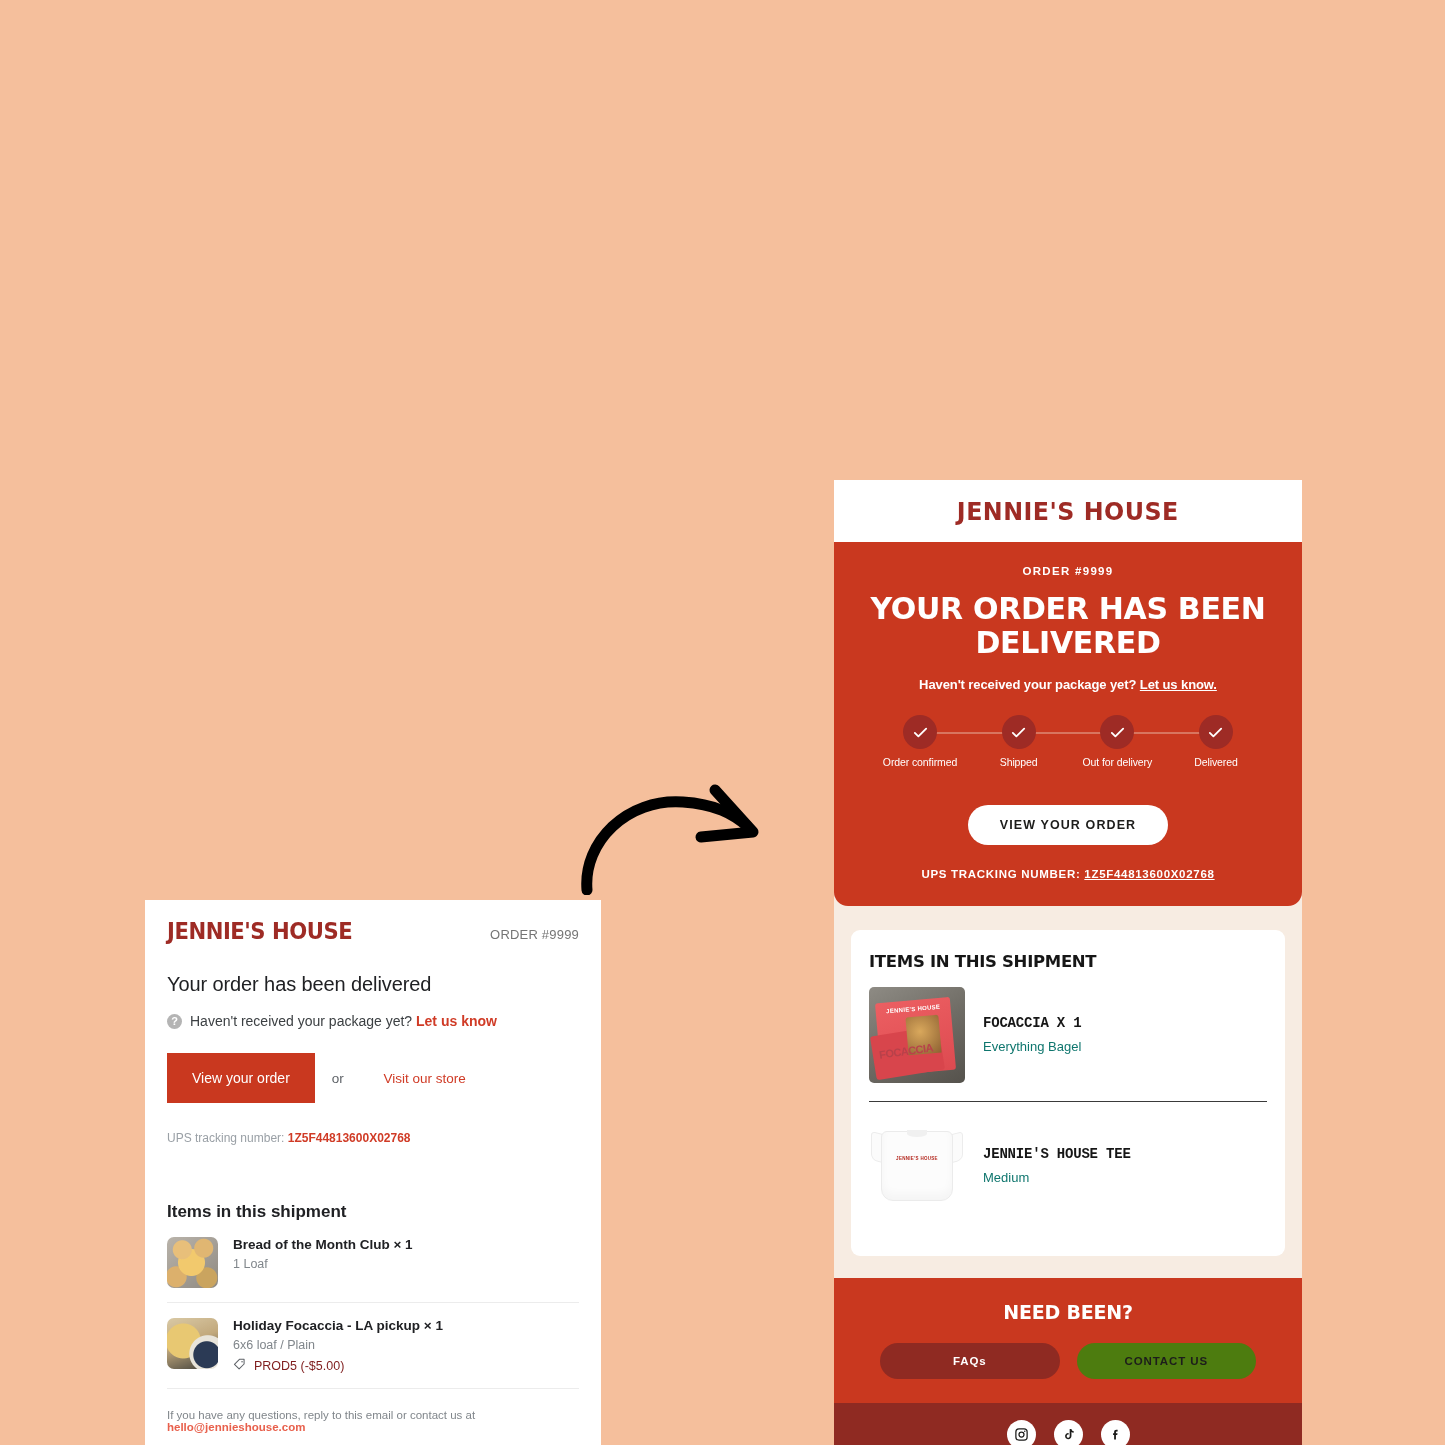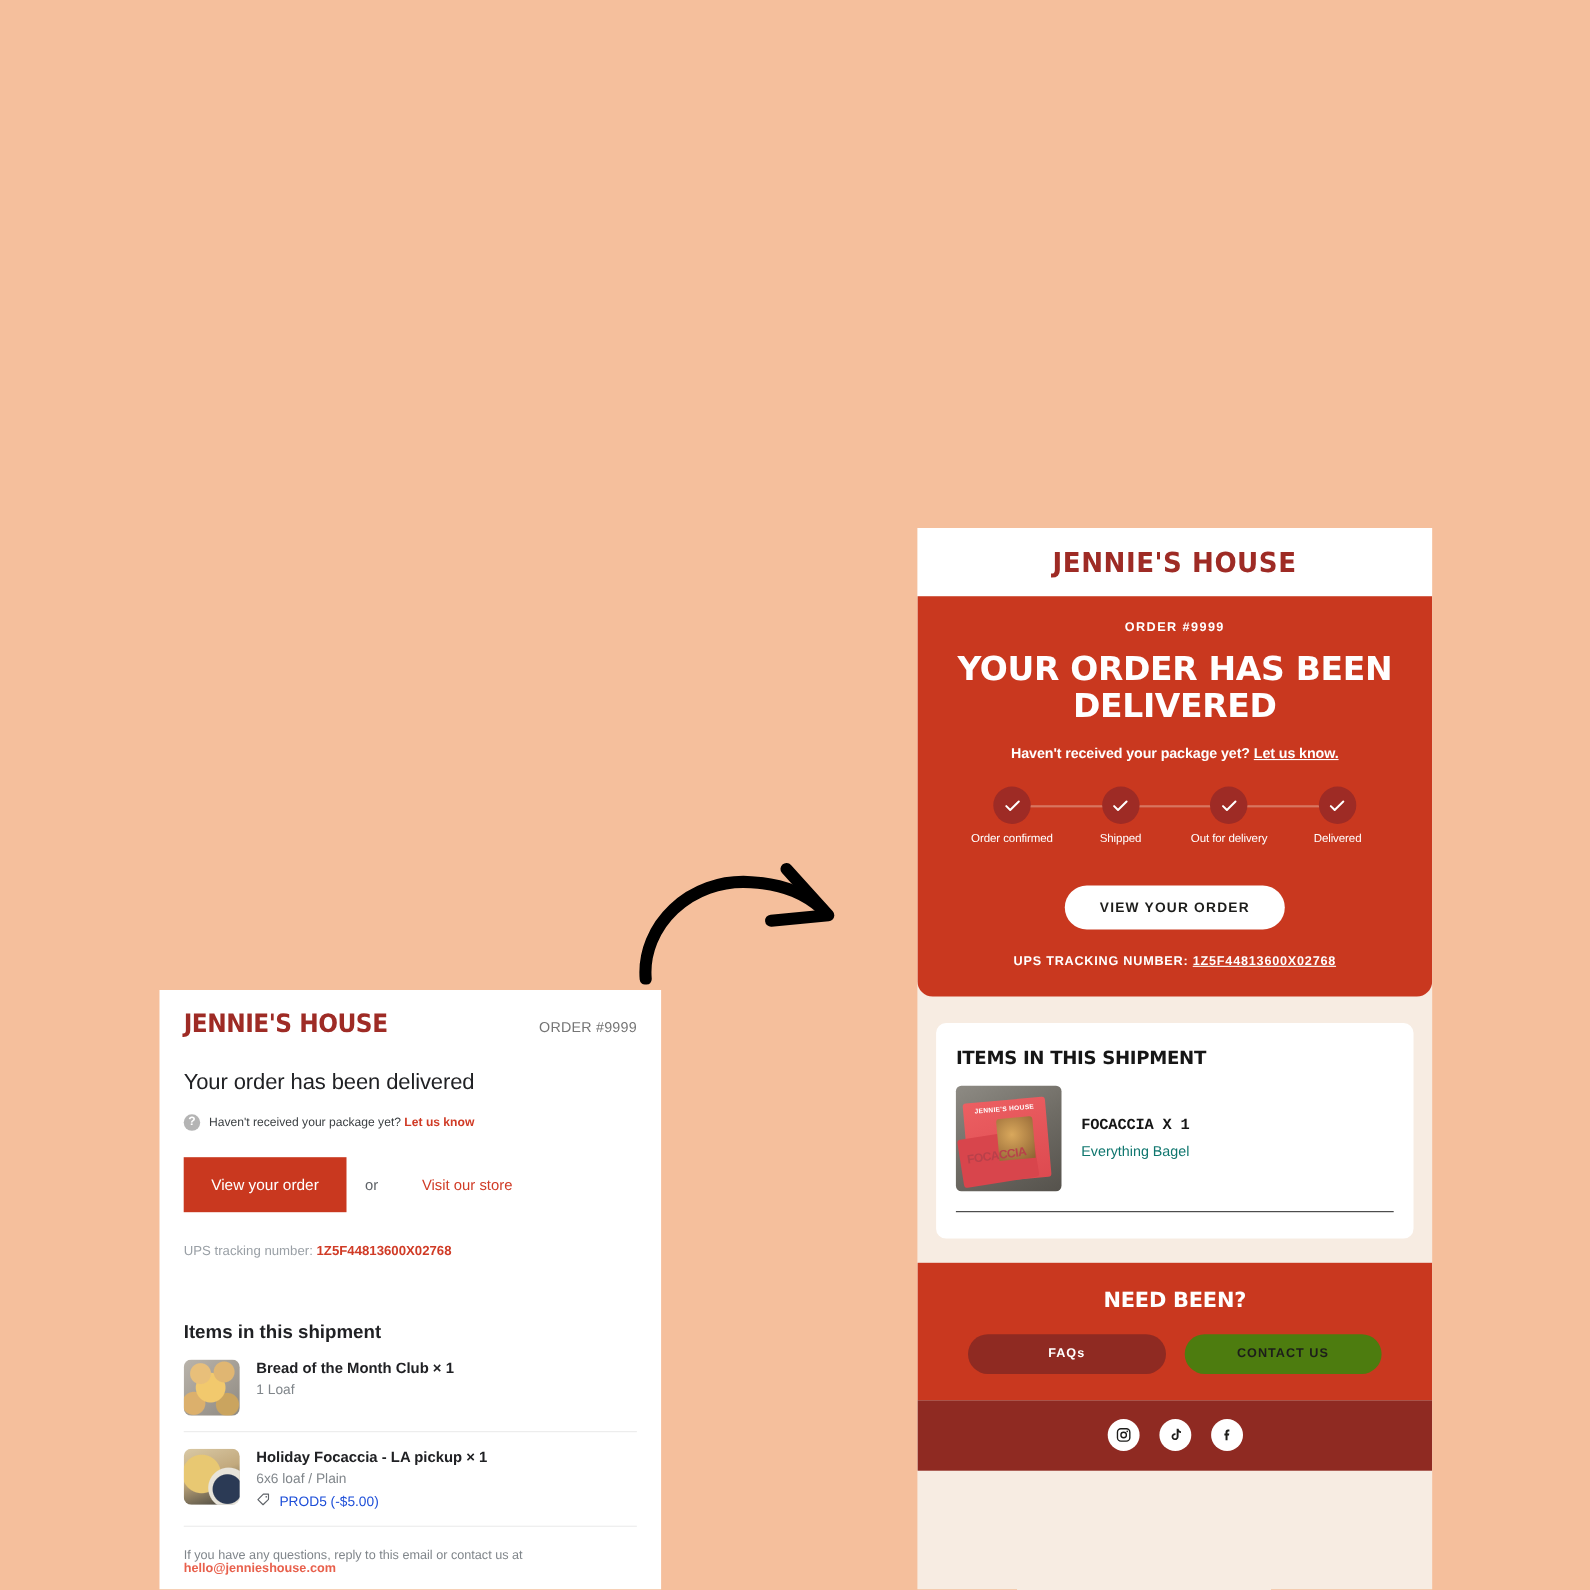--- a/index.html
+++ b/index.html
@@ -69,21 +69,21 @@
     width: 15px; height: 15px;
     border-radius: 50%;
     background: #b4b4b4;
     color: #ffffff;
     font-size: 11px;
     line-height: 15px;
     text-align: center;
     font-weight: bold;
     flex: none;
   }
-  .bp-sub-text { font-size: 11px; color: #3c4043; }
+  .bp-sub-text { font-size: 14px; color: #3c4043; }
   .bp-sub-text a { color: #d03b26; text-decoration: none; font-weight: bold; }
 
   .bp-cta-row {
     display: flex;
     align-items: center;
     margin-top: 24px;
   }
   .bp-btn {
     background: #c9381f;
     color: #ffffff;
@@ -120,21 +120,21 @@
   .bp-thumb {
     width: 51px; height: 51px;
     border-radius: 7px;
     flex: none;
     overflow: hidden;
     position: relative;
   }
   .bp-item-name { font-size: 13.5px; font-weight: bold; color: #202124; }
   .bp-item-var { font-size: 12.5px; color: #80868b; margin-top: 5px; }
   .bp-item-disc {
-    font-size: 12.5px; color: #1d4ed8; margin-top: 5px;
+    font-size: 12.5px; color: #7f1d1d; margin-top: 5px;
     display: flex; align-items: center; gap: 7px;
   }
 
   .bp-footnote {
     font-size: 11.5px;
     color: #80868b;
     padding-top: 20px;
   }
   .bp-footnote a { color: #e8604c; text-decoration: none; font-weight: bold; }
 
@@ -585,20 +585,33 @@
           <div class="window"></div>
           <div class="lbl1">JENNIE'S HOUSE</div>
           <div class="lbl2">FOCACCIA</div>
         </div>
         <div>
           <div class="ap-pname">FOCACCIA X 1</div>
           <div class="ap-pvar">Everything Bagel</div>
         </div>
       </div>
 
+      <div class="ap-row">
+        <div class="ap-pimg img-tee">
+          <div class="sleeveL"></div>
+          <div class="sleeveR"></div>
+          <div class="shirt"></div>
+          <div class="collar"></div>
+          <div class="teetext">JENNIE'S HOUSE</div>
+        </div>
+        <div>
+          <div class="ap-pname">JENNIE'S HOUSE TEE</div>
+          <div class="ap-pvar">Medium</div>
+        </div>
+      </div>
     </div>
   </div>
 
   <div class="ap-help">
     <div class="ap-help-title">NEED BEEN?</div>
     <div class="ap-help-btns">
       <button class="ap-faq">FAQs</button>
       <button class="ap-contact">CONTACT US</button>
     </div>
   </div>

